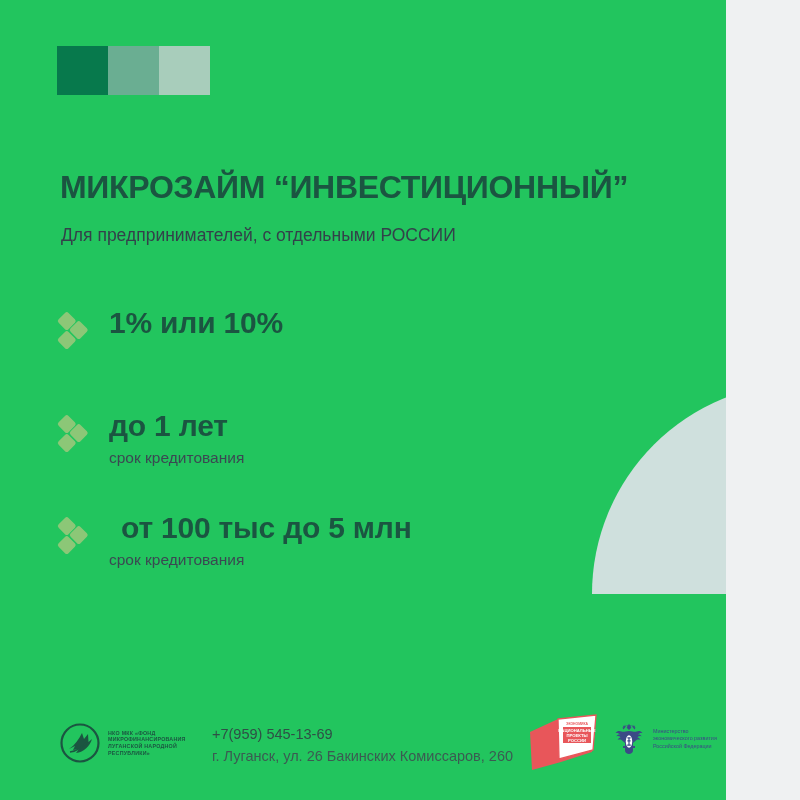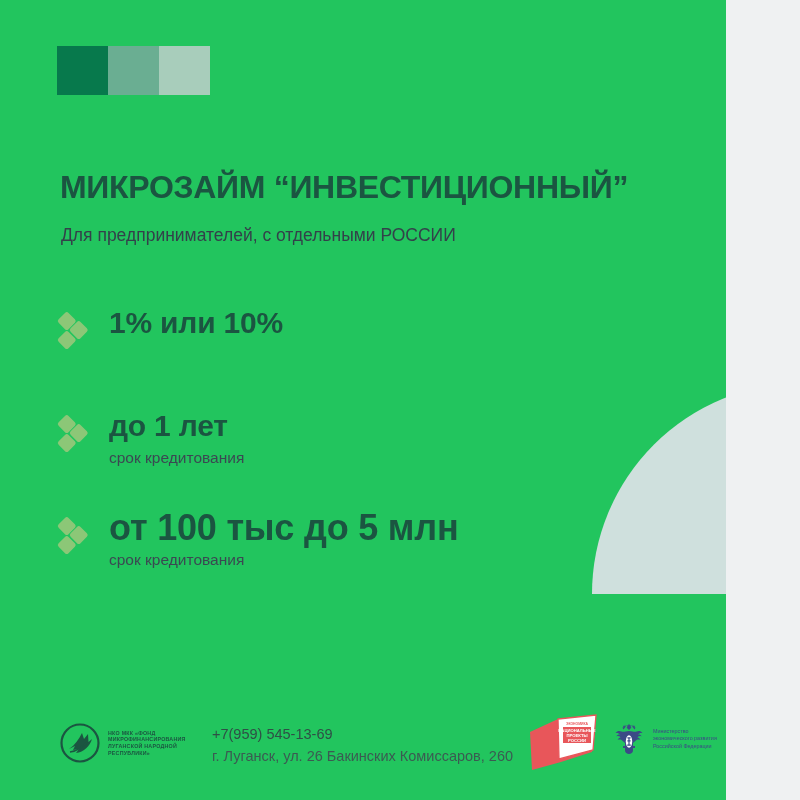--- a/index.html
+++ b/index.html
@@ -143,21 +143,21 @@
   }
   .feature-main {
     margin: 0;
     font-size: 30px;
     line-height: 36px;
     font-weight: 700;
     letter-spacing: -0.2px;
     color: #1b5541;
     white-space: nowrap;
   }
-  .feature-3 .feature-main { font-size: 36px; }
+  .feature-3 .feature-main { font-size: 30px; margin-left: 12px; }
   .feature-caption {
     margin: 4px 0 0 0;
     font-size: 15.5px;
     line-height: 20px;
     font-weight: 400;
     color: #3b4852;
   }
 
   
   .footer {

